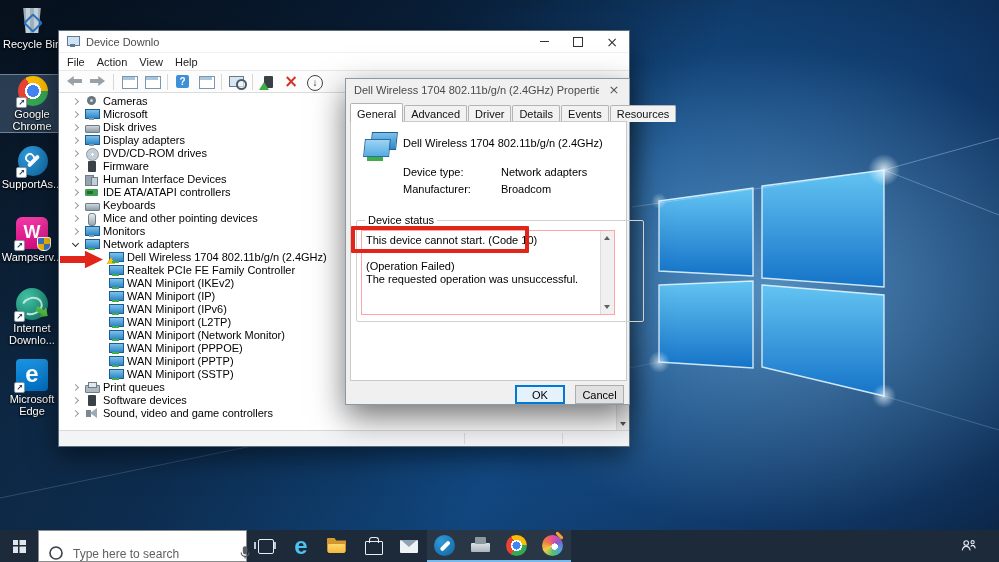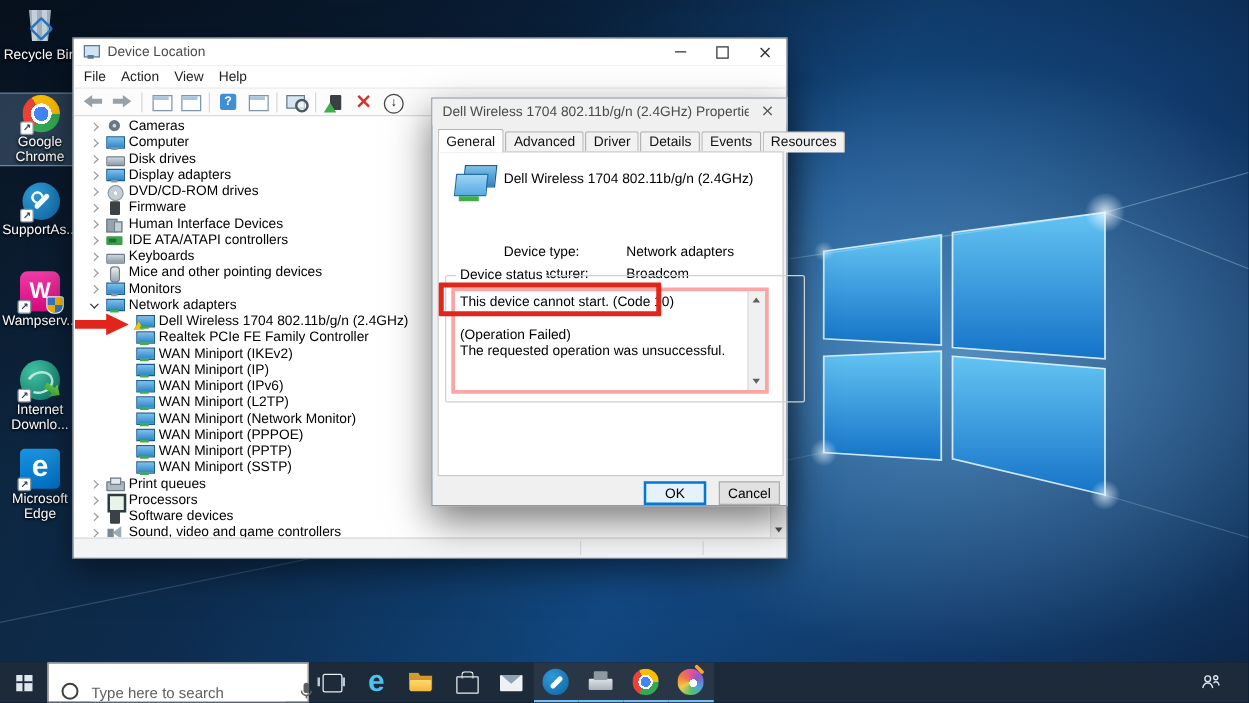--- a/index.html
+++ b/index.html
@@ -165,28 +165,28 @@
   .dpanel { position:absolute; left:4px; top:42px; width:277px; height:260px; background:#fff; border:1px solid #c9c9c9; z-index:1; }
 
   .nic { position:absolute; left:12px; top:10px; width:36px; height:28px; }
   .nic::before { content:""; position:absolute; right:2px; top:0; width:24px; height:16px; border:1px solid #1c5e92;
     background:linear-gradient(180deg,#7cc1ec,#2f86c6); transform:skewX(-6deg); }
   .nic::after { content:""; position:absolute; left:1px; top:7px; width:24px; height:16px; border:1px solid #2a6ea8;
     background:linear-gradient(180deg,#9dd3f2,#57ace3); transform:skewX(-6deg); }
   .nic-green { position:absolute; left:4px; bottom:-1px; width:16px; height:4px; background:#3fae49; z-index:2; }
   .dname { position:absolute; left:52px; top:15px; font-size:11px; color:#000; }
 
-  .frows { position:absolute; left:52px; top:44px; width:220px;margin-top:30px; }
+  .frows { position:absolute; left:52px; top:44px; width:220px; }
   .frow { display:flex; height:17px; font-size:11px; color:#000; }
   .flabel { width:98px; flex:none; }
   .fvalue { flex:1; white-space:nowrap; }
 
   .gbox { position:absolute; left:5px; top:98px; width:288px; height:102px; border:1px solid #d0d0d0; border-radius:2px; }
   .glabel { position:absolute; left:8px; top:-7px; background:#fff; padding:0 3px; font-size:11px; color:#000; }
-  .statbox { position:absolute; left:4px; top:9px; width:254px; height:85px; background:#fff; border:3px solid #fca5a5; }
+  .statbox { position:absolute; left:4px; top:9px; width:254px; height:85px; background:#fff; border:1px solid #fca5a5; }
   .statlines { position:absolute; left:4px; top:3px; right:18px; }
   .sline { font-size:11px; line-height:13px; min-height:13px; color:#000; white-space:nowrap; }
   .sscroll { position:absolute; right:0; top:0; bottom:0; width:14px; background:#f0f0f0; border-left:1px solid #dcdcdc; }
   .sscroll::before { content:""; position:absolute; left:3px; top:5px; width:0; height:0;
     border-left:3.5px solid transparent; border-right:3.5px solid transparent; border-bottom:4px solid #606060; }
   .sscroll::after { content:""; position:absolute; left:3px; bottom:5px; width:0; height:0;
     border-left:3.5px solid transparent; border-right:3.5px solid transparent; border-top:4px solid #606060; }
 
   .dlg-btn { position:absolute; top:306px; height:19px; font-size:11px; color:#000; background:#e1e1e1; border:1px solid #adadad; cursor:default; }
   .btn-ok { left:169px; width:50px; border:2px solid #0078d7; background:#e5f1fb; }
@@ -327,21 +327,21 @@
           <span class="sc" data-shortcut="true"></span>
         </span>
         <span class="dlabel">Microsoft Edge</span>
       </div>
     </div>
 </div>
 
 <div class="dmwin">
   <div class="dm-titlebar">
     <span class="dm-appicon"></span>
-    <span class="dm-title">Device Location</span>
+    <span class="dm-title">Device Downlo</span>
     <button class="ctl ctl-min"></button>
     <button class="ctl ctl-max"></button>
     <button class="ctl ctl-close"></button>
   </div>
   <div class="dm-menubar">
 
       <button class="mitem">File</button>
 
       <button class="mitem">Action</button>
 
@@ -370,21 +370,21 @@
 
         <div class="trow" data-indent="0" data-exp="collapsed">
           <span class="texp"></span>
           <span class="ti" data-icon="camera"></span>
           <span class="tlabel">Cameras</span>
         </div>
 
         <div class="trow" data-indent="0" data-exp="collapsed">
           <span class="texp"></span>
           <span class="ti" data-icon="monitor"></span>
-          <span class="tlabel">Computer</span>
+          <span class="tlabel">Microsoft</span>
         </div>
 
         <div class="trow" data-indent="0" data-exp="collapsed">
           <span class="texp"></span>
           <span class="ti" data-icon="disk"></span>
           <span class="tlabel">Disk drives</span>
         </div>
 
         <div class="trow" data-indent="0" data-exp="collapsed">
           <span class="texp"></span>
@@ -501,25 +501,20 @@
           <span class="ti" data-icon="netdev"></span>
           <span class="tlabel">WAN Miniport (SSTP)</span>
         </div>
 
         <div class="trow" data-indent="0" data-exp="collapsed">
           <span class="texp"></span>
           <span class="ti" data-icon="printer"></span>
           <span class="tlabel">Print queues</span>
         </div>
 
-        <div class="trow" data-indent="0" data-exp="collapsed">
-          <span class="texp"></span>
-          <span class="ti" data-icon="cpu"></span>
-          <span class="tlabel">Processors</span>
-        </div>
 
         <div class="trow" data-indent="0" data-exp="collapsed">
           <span class="texp"></span>
           <span class="ti" data-icon="software"></span>
           <span class="tlabel">Software devices</span>
         </div>
 
         <div class="trow" data-indent="0" data-exp="collapsed">
           <span class="texp"></span>
           <span class="ti" data-icon="sound"></span>

